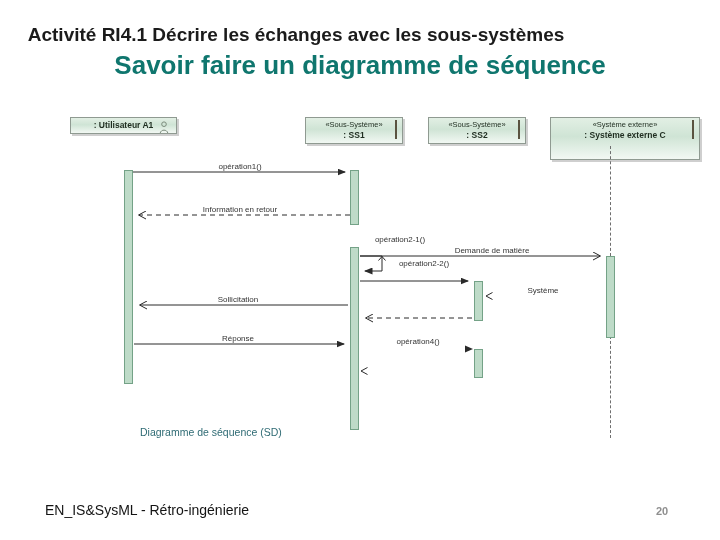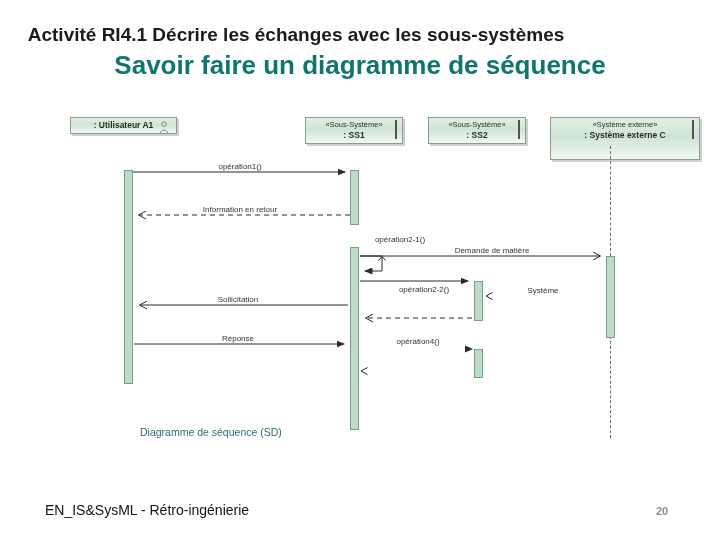--- a/index.html
+++ b/index.html
@@ -135,21 +135,21 @@
 
   <path d="M465,345.5 L473,349 L465,352.5 z" fill="#2a2a2a"></path>
 
   <path d="M367.5,367.5 L361,371 L367.5,374.5" fill="none" stroke="#2a2a2a" stroke-width="1"></path>
 </svg>
 
 <div class="msg" style="left:240px;top:162px;">opération1()</div>
 <div class="msg" style="left:240px;top:205px;">Information en retour</div>
 <div class="msg" style="left:388px;top:235px;margin-left:12px;">opération2-1()</div>
 <div class="msg" style="left:470px;top:246px;padding-left:44px;">Demande de matière</div>
-<div class="msg" style="left:424px;top:285px;">opération2-2()</div>
+<div class="msg" style="left:424px;top:259px;">opération2-2()</div>
 <div class="msg" style="left:543px;top:286px;">Système</div>
 <div class="msg" style="left:238px;top:295px;">Sollicitation</div>
 <div class="msg" style="left:238px;top:334px;">Réponse</div>
 <div class="msg" style="left:418px;top:337px;">opération4()</div>
 
 <div class="caption">Diagramme de séquence (SD)</div>
 <div class="footer">EN_IS&amp;SysML - Rétro-ingénierie</div>
 <div class="pagenum">20</div>
 
 </body></html>

